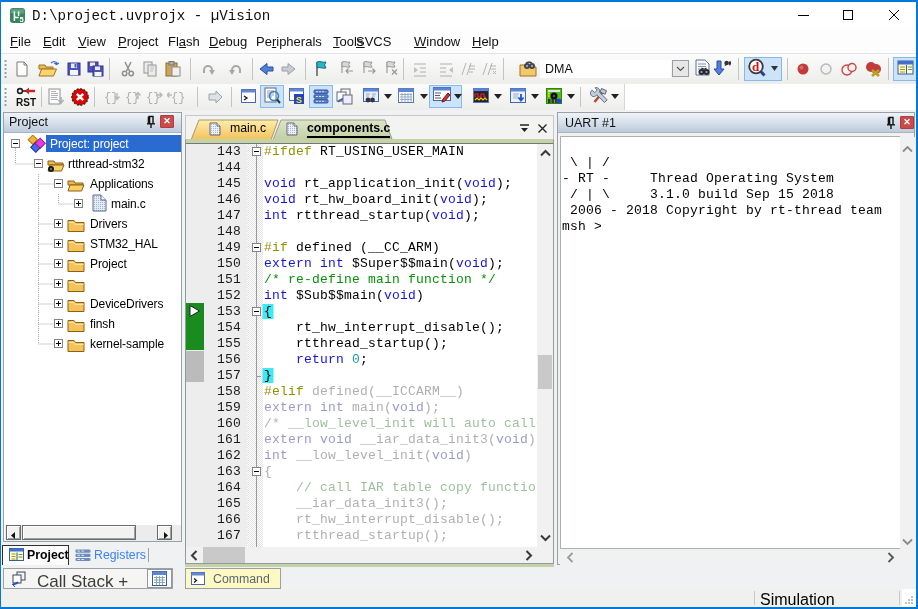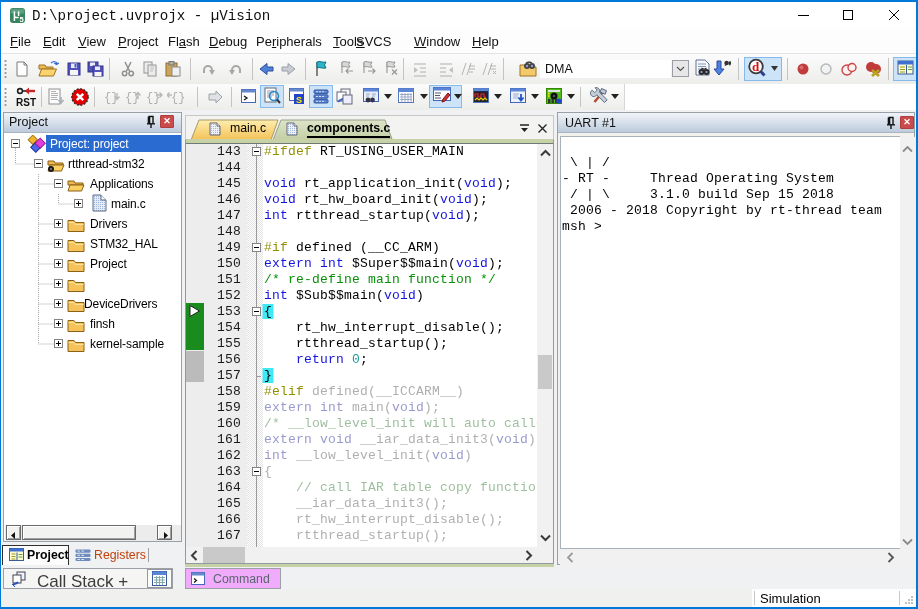--- a/index.html
+++ b/index.html
@@ -20,21 +20,21 @@
 .mi u{text-decoration:underline;}
 
 #tb1{left:1px;top:54px;width:915px;height:30px;background:linear-gradient(#fcfcfc,#ededea);}
 #tb2{left:1px;top:84px;width:915px;height:26px;background:#fff;}
 #tb2in{position:absolute;left:0;top:0;width:624px;height:26px;background:linear-gradient(#fcfcfc,#ededea);border-right:1px solid #d6d6d6;}
 .vsep{position:absolute;width:1px;background:#c4c4c4;}
 .grip{position:absolute;width:3px;background-image:radial-gradient(circle,#9a9a9a 1px,transparent 1.2px);background-size:3px 4px;}
 
 #dock{left:1px;top:110px;width:915px;height:479px;background:#eff1f2;}
 
-#status{left:1px;top:589px;width:751px;height:18px;background:#f0f0ee;font-size:13px;color:#111;}
+#status{left:1px;top:589px;width:901px;height:18px;background:#f0f0ee;font-size:16px;color:#111;}
 
 .phead{position:absolute;left:0;top:0;right:0;height:20px;background:linear-gradient(#f0f4f9,#bdcbdc);border-bottom:1px solid #a8b4c2;font-size:12.5px;color:#111;}
 .panel{position:absolute;background:#fff;border:1px solid #99a1a8;}
 .closebtn{position:absolute;width:14px;height:13px;background:#c94b4b;border:1px solid #b03c3c;border-radius:1px;color:#fff;font-size:9px;font-weight:bold;text-align:center;line-height:11px;}
 
 .sb{position:absolute;background:#f0f0f0;}
 .sthumb{position:absolute;background:#cdcdcd;}
 .sb3{position:absolute;background:#f2f2f0;border:1px solid #6a6a6a;box-shadow:inset 1px 1px 0 #ffffff, inset -1px -1px 0 #a0a0a0;}
 
 .code{font-family:"Liberation Mono",monospace;font-size:13px;letter-spacing:0.2px;white-space:pre;}
@@ -423,21 +423,21 @@
       <div class="trow" style="top:80px">
           <span class="abs" style="left:86px">Drivers</span>
         </div>
       <div class="trow" style="top:100px">
           <span class="abs" style="left:86px">STM32_HAL</span>
         </div>
       <div class="trow" style="top:120px">
           <span class="abs" style="left:86px">Project</span>
         </div>
       <div class="trow" style="top:160px">
-          <span class="abs" style="left:80px">DeviceDrivers</span>
+          <span class="abs" style="left:86px">DeviceDrivers</span>
         </div>
       <div class="trow" style="top:200px">
           <span class="abs" style="left:86px">kernel-sample</span>
         </div>
       <div class="trow" style="top:180px">
           <span class="abs" style="left:86px">finsh</span>
         </div>
 
       <div class="exp" style="left:7px;top:5px"></div>
       <div class="exp" style="left:30px;top:25px"></div>
@@ -698,21 +698,21 @@
         <path d="M8 4.5v8" stroke="#3a5a9c"></path>
         <path d="M9.5 6.5h4M9.5 9h4" stroke="#60a060"></path>
       </svg>
     <b class="abs" style="left:25px;top:3px;font-weight:bold;color:#000">Project</b>
     <svg class="abs" style="left:73px;top:4px" width="16" height="13">
         <rect x="0.5" y="0.5" width="15" height="3.2" rx="1" fill="#6f8cbf"></rect>
         <rect x="0.5" y="4.7" width="15" height="3.2" rx="1" fill="#6f8cbf"></rect>
         <rect x="0.5" y="8.9" width="15" height="3.2" rx="1" fill="#6f8cbf"></rect>
         <path d="M2.5 2h2.4M6.5 2h2.4M2.5 6.3h2.4M6.5 6.3h2.4M2.5 10.5h2.4M6.5 10.5h2.4" stroke="#e8eef6"></path>
       </svg>
-    <span class="abs" style="left:92px;top:3px;color:#c2410c">Registers</span>
+    <span class="abs" style="left:92px;top:3px;color:#3b82f6">Registers</span>
     <div class="abs" style="left:146px;top:3px;width:1px;height:14px;background:#9aa0a6"></div>
   </div>
 
   <div class="abs" style="left:3px;top:568px;width:170px;height:21px;background:#f5f5f3;border:1px solid #9aa0a6;font-size:17px">
     <svg class="abs" style="left:7px;top:2px" width="17" height="16">
         <rect x="6" y="1" width="8" height="8" fill="#eef4fc" stroke="#445"></rect>
         <rect x="2" y="4" width="8" height="8" fill="#fff" stroke="#445"></rect>
         <path d="M2 14c2-2 4-1 5-3" stroke="#2a55bb" stroke-width="2" fill="none"></path>
         <path d="M1 13l3 3" stroke="#2a55bb" stroke-width="1" fill="none"></path>
       </svg>
@@ -720,21 +720,21 @@
     <div class="abs" style="left:143px;top:0px;width:25px;height:19px;background:#fbfbfb;border:1px solid #95999e"></div>
     <svg class="abs" style="left:148px;top:2px" width="15" height="15">
         <rect x="0.5" y="0.5" width="14" height="14" fill="#fff" stroke="#3a5a9c"></rect>
         <rect x="0.5" y="0.5" width="14" height="3.5" fill="#5b85d6"></rect>
         <g stroke="#8aa">
           <path d="M2 6.5h11M2 9h11M2 11.5h11M4.5 5v9M7.5 5v9M10.5 5v9"></path>
         </g>
       </svg>
   </div>
 
-  <div class="abs" style="left:185px;top:568px;width:96px;height:21px;background:#f0abfc;border:1px solid #9aa0a6;font-size:12.3px">
+  <div class="abs" style="left:185px;top:568px;width:96px;height:21px;background:#fef9c3;border:1px solid #9aa0a6;font-size:12.3px">
     <svg class="abs" style="left:5px;top:3px" width="14" height="14">
         <rect x="0.5" y="0.5" width="13" height="12" fill="#fff" stroke="#4466bb"></rect>
         <rect x="0.5" y="0.5" width="13" height="3" fill="#6688cc"></rect>
         <path d="M3 6.5l2.5 2L3 10.5" stroke="#111" stroke-width="1.2" fill="none"></path>
       </svg>
     <span class="abs" style="left:27px;top:3px;color:#5c6670">Command</span>
   </div>
   <div class="abs" id="status">
     <div class="abs" style="left:753px;top:2px;width:1px;height:14px;background:#c8c8c8"></div>
     <span class="abs" style="left:759px;top:2px;color:#000">Simulation</span>

